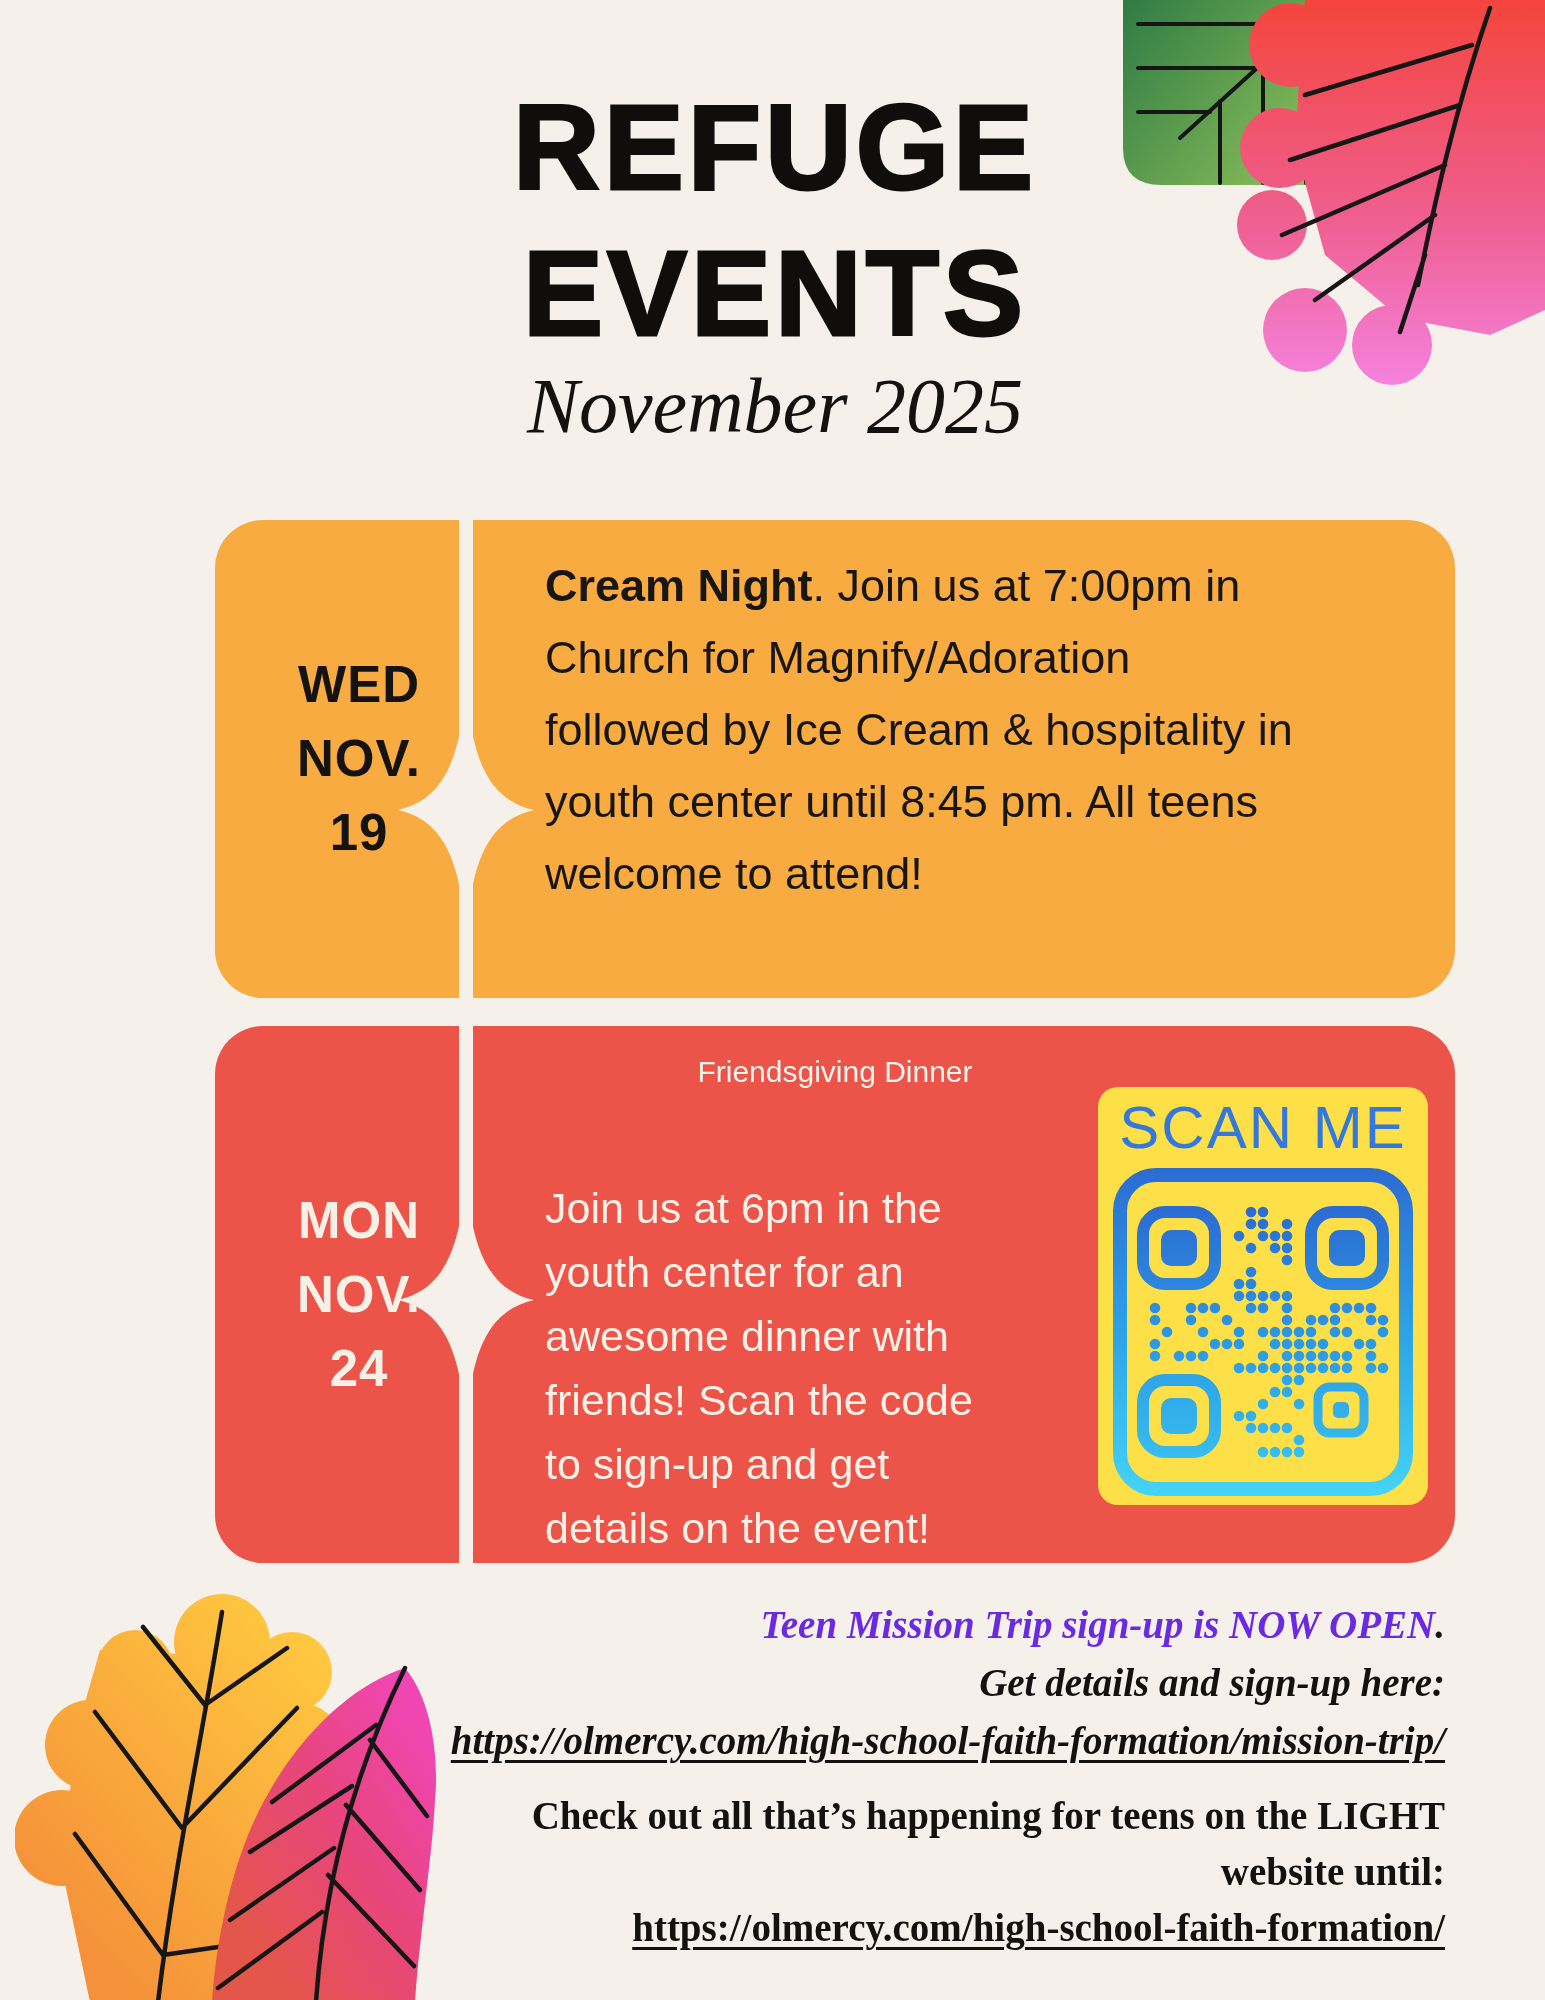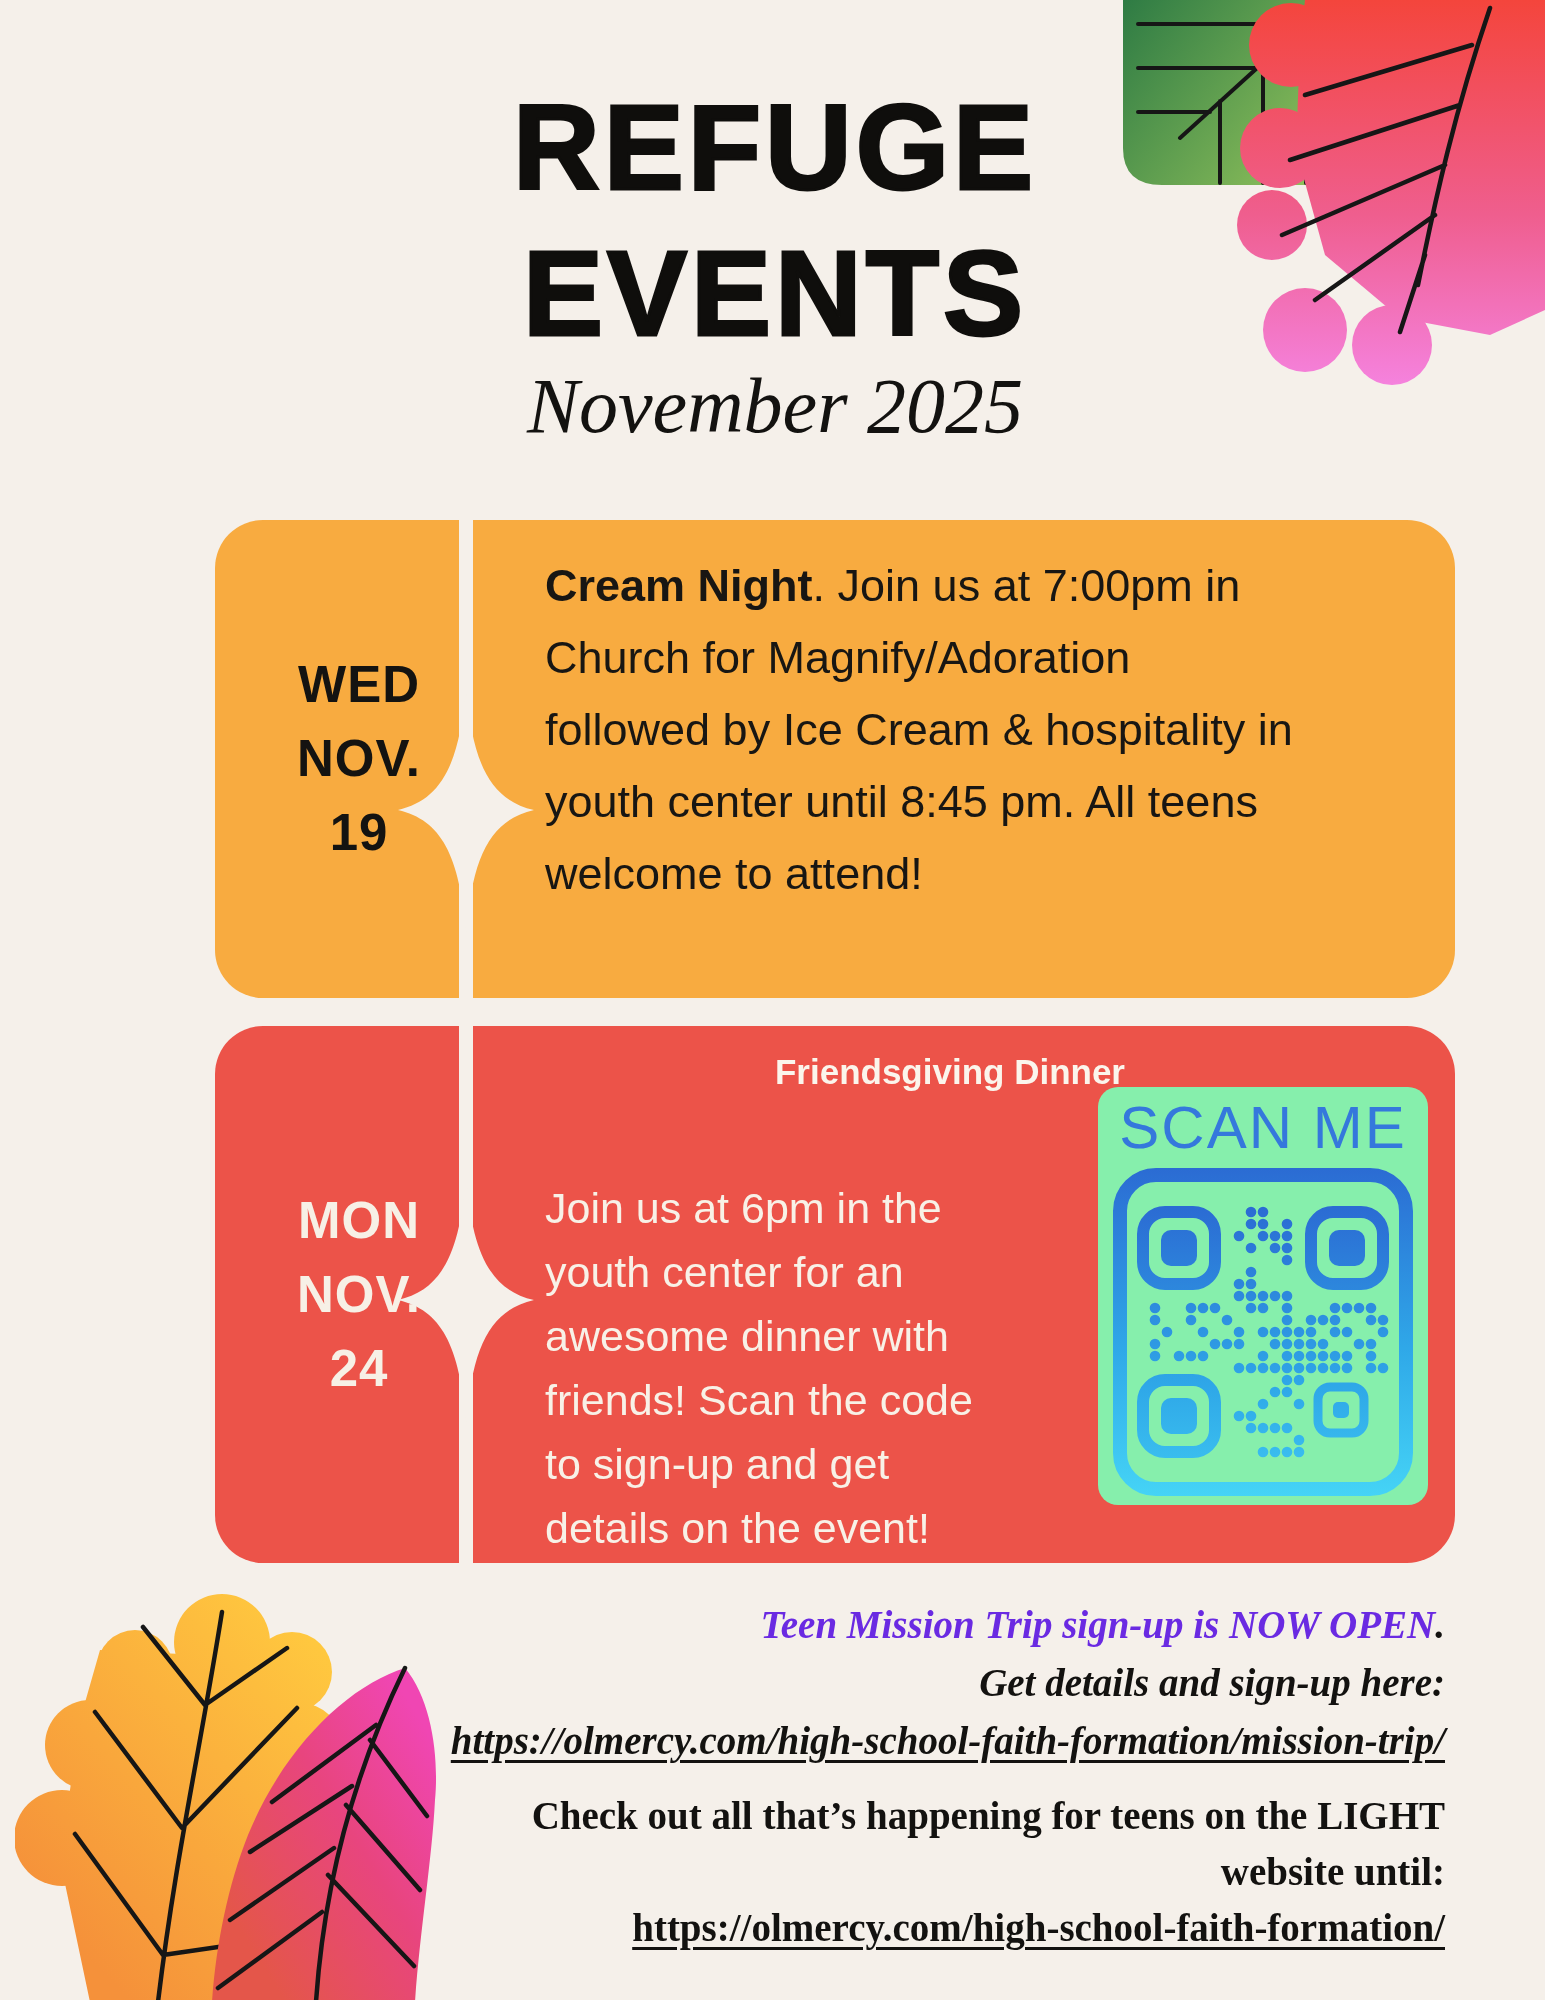--- a/index.html
+++ b/index.html
@@ -33,31 +33,31 @@
   .divider{position:absolute; left:244px; top:0; bottom:0; width:14px; background:#F5F0EA;}
   .sparkle{position:absolute; left:176px; width:150px; height:260px;}
   .card1 .sparkle{top:160px;}
   .card2 .sparkle{top:144px;}
   .card-text{
     position:absolute; left:330px; top:30px; width:900px;
     font-size:45px; line-height:72px; color:#181613;
   }
   .card-text .b{font-weight:700;}
   .fg-heading{
-    position:absolute; left:330px; top:16px; width:580px; text-align:right;
-    font-size:35px; font-weight:700; color:#FBF5EC; line-height:60px;
+    position:absolute; left:330px; top:16px; width:580px; text-align:center;
+    font-size:30px; font-weight:400; color:#FBF5EC; line-height:60px;
   }
   .fg-body{
     position:absolute; left:330px; top:150px; width:520px;
     font-size:43px; line-height:64px; color:#F8F1E7;
   }
   
   .qr-panel{
     position:absolute; left:883px; top:61px; width:330px; height:418px;
-    background:#86efac; border-radius:20px;
+    background:#fde047; border-radius:20px;
   }
   .scan-me{
     margin-top:8px; text-align:center;
     font-size:60px; letter-spacing:2px; color:#3578DC; line-height:66px;
     white-space:nowrap;
   }
   .qr-svg{display:block; margin:6px auto 0 auto;}
   
   .footer{
     position:absolute; right:100px; text-align:right;

